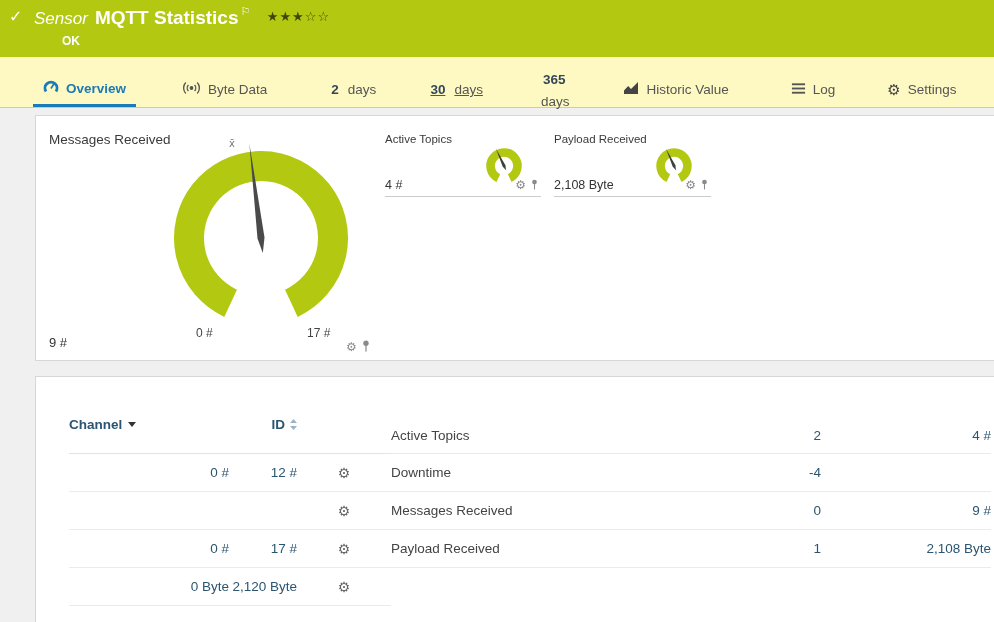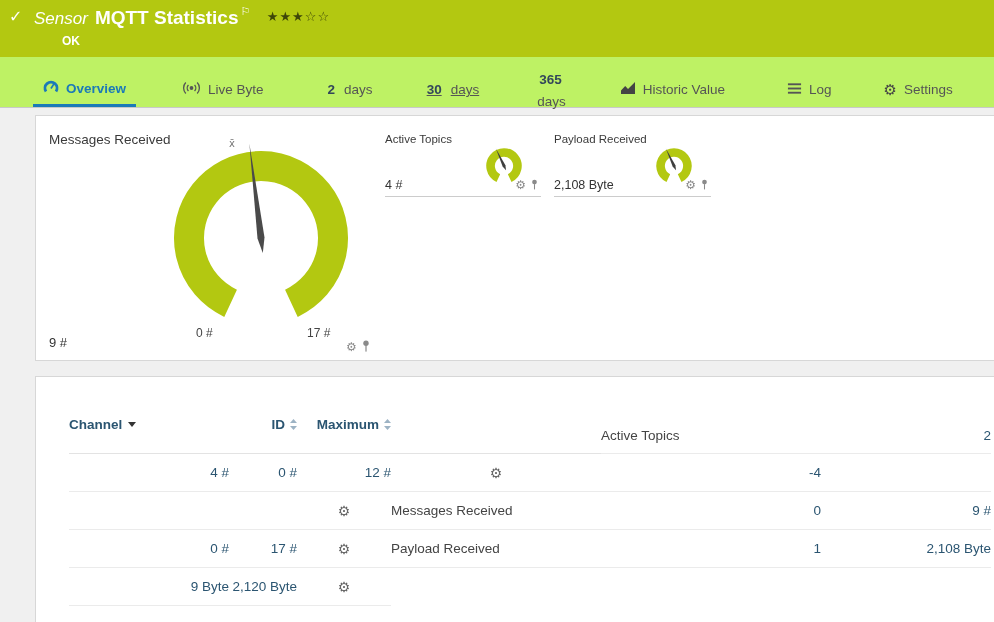--- a/index.html
+++ b/index.html
@@ -38,21 +38,21 @@
     color: #3e4609; vertical-align: 3px; cursor: pointer;
   }
   .hdr .status {
     position: absolute; left: 62px; top: 34px;
     font-size: 12px; font-weight: bold;
   }
 
   
   .tabbar {
     height: 51px;
-    background: #bef264;
+    background: #fef9c3;
     border-bottom: 1px solid #c9c9c9;
     display: flex;
     align-items: flex-end;
     padding-left: 33px;
   }
   .tab {
     display: flex; align-items: center; gap: 7px;
     height: 35px; padding: 0 10px;
     font-size: 13.5px; color: #555;
     cursor: pointer; white-space: nowrap;
@@ -161,21 +161,21 @@
   <div class="tab t-live">
     <span>
       <svg width="19" height="14" viewBox="0 0 20 14">
         <circle cx="10" cy="7" r="2" fill="#555"></circle>
         <path d="M6.8 3.8 A4.6 4.6 0 0 0 6.8 10.2" fill="none" stroke="#555" stroke-width="1.4"></path>
         <path d="M13.2 3.8 A4.6 4.6 0 0 1 13.2 10.2" fill="none" stroke="#555" stroke-width="1.4"></path>
         <path d="M4 1.3 A8.2 8.2 0 0 0 4 12.7" fill="none" stroke="#555" stroke-width="1.4"></path>
         <path d="M16 1.3 A8.2 8.2 0 0 1 16 12.7" fill="none" stroke="#555" stroke-width="1.4"></path>
       </svg>
     </span>
-    <span>Live Byte</span>
+    <span>Byte Data</span>
   </div>
 
   <div class="tab t-2">
     <span class="num">2</span>
     <span>days</span>
   </div>
 
   <div class="tab t-30">
     <span class="num">30</span>
     <span>days</span>
@@ -277,49 +277,44 @@
 
     <div class="hcell">
       <span>Channel</span><span class="caret"></span>
     </div>
     <div class="hcell r">
       <span>ID</span><svg class="sorticon" width="7" height="11" viewBox="0 0 7 11">
           <path d="M3.5 0 L7 4 H0 Z" fill="#9db3c4"></path>
           <path d="M3.5 11 L0 7 H7 Z" fill="#9db3c4"></path>
         </svg>
     </div>
-    <div class="hcell r">
-      <span>Maximum</span><svg class="sorticon" width="7" height="11" viewBox="0 0 7 11">
-          <path d="M3.5 0 L7 4 H0 Z" fill="#9db3c4"></path>
-          <path d="M3.5 11 L0 7 H7 Z" fill="#9db3c4"></path>
-        </svg>
-    </div>
     <div class="hcell"></div>
 
     <div class="cell chan">Active Topics</div>
     <div class="cell r">2</div>
     <div class="cell r">4 #</div>
     <div class="cell r">0 #</div>
     <div class="cell r">12 #</div>
     <div class="cell ic"><span class="gearglyph uni">⚙</span></div>
 
+    <div class="cell chan">Downtime</div>
     <div class="cell r">-4</div>
     <div class="cell r"></div>
     <div class="cell r"></div>
     <div class="cell r"></div>
     <div class="cell ic"><span class="gearglyph uni">⚙</span></div>
 
     <div class="cell chan">Messages Received</div>
     <div class="cell r">0</div>
     <div class="cell r">9 #</div>
     <div class="cell r">0 #</div>
     <div class="cell r">17 #</div>
     <div class="cell ic"><span class="gearglyph uni">⚙</span></div>
 
     <div class="cell chan">Payload Received</div>
     <div class="cell r">1</div>
     <div class="cell r">2,108 Byte</div>
-    <div class="cell r">9 Byte</div>
+    <div class="cell r">0 Byte</div>
     <div class="cell r">2,120 Byte</div>
     <div class="cell ic"><span class="gearglyph uni">⚙</span></div>
 
   </div>
 </div>
 
 </body></html>

